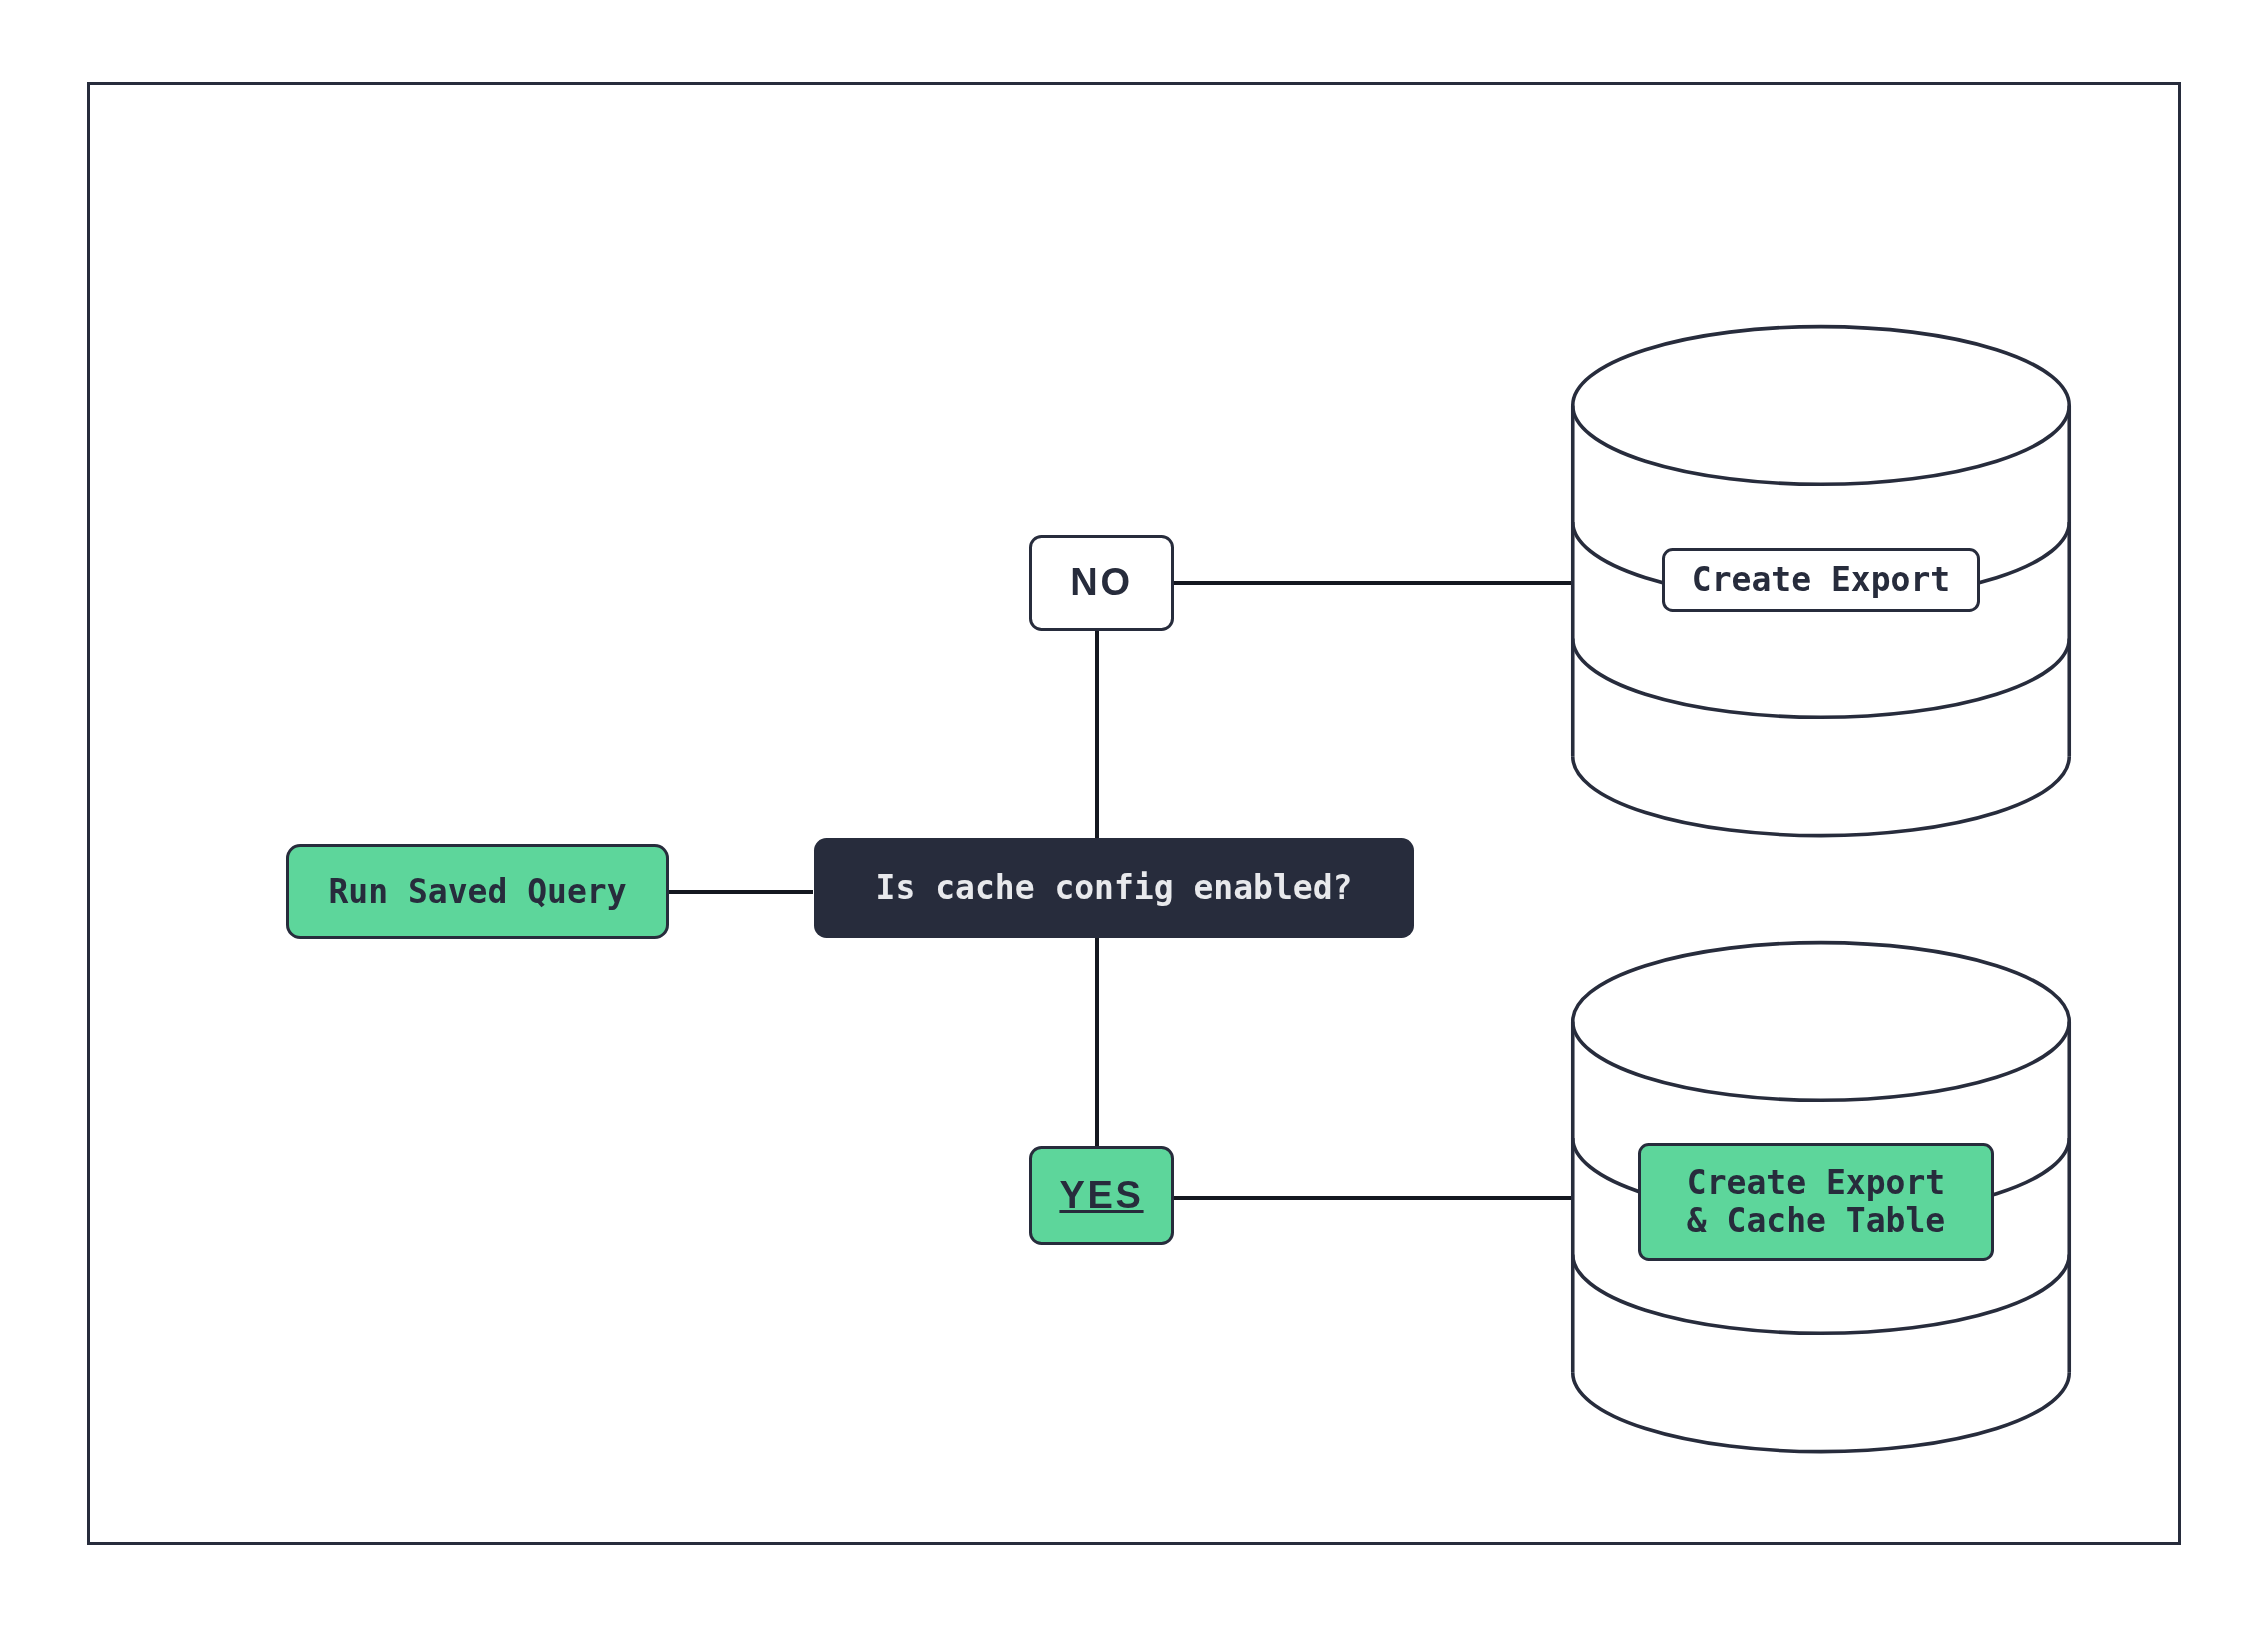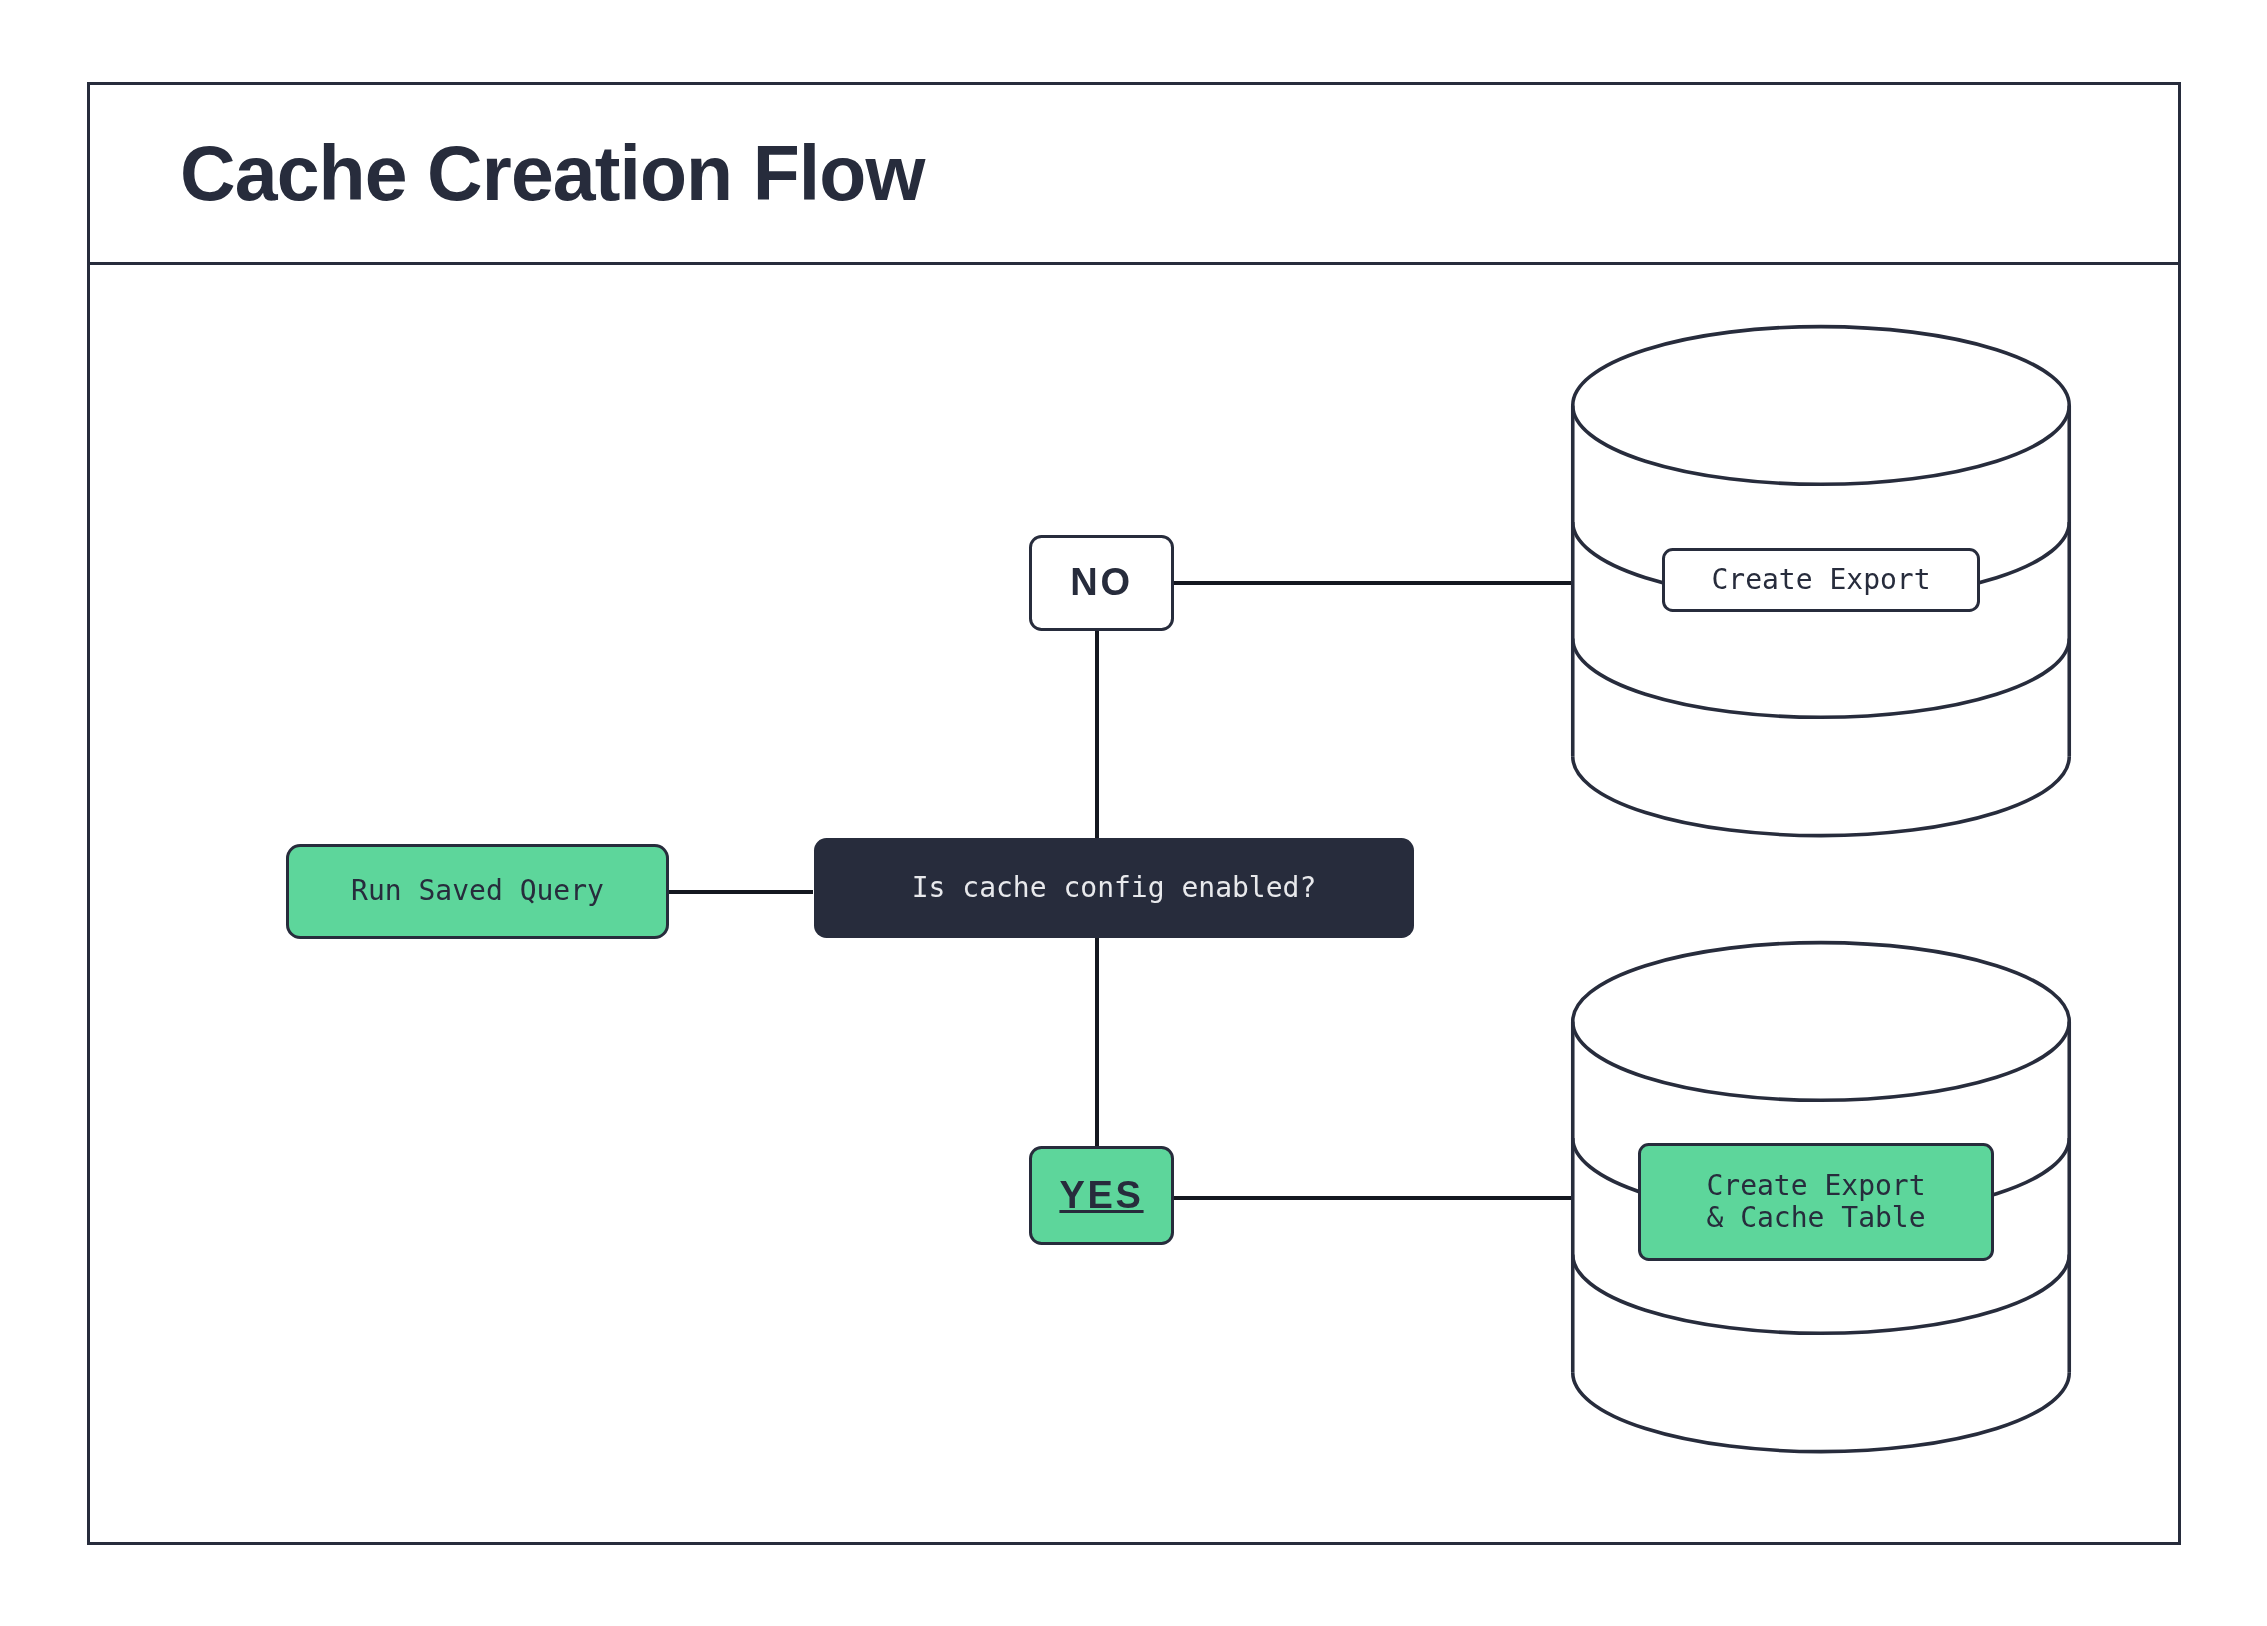--- a/index.html
+++ b/index.html
@@ -24,22 +24,22 @@
     border-bottom:3.6px solid var(--dark);
     display:flex;align-items:center;padding-left:90px;
   }
   .titlebar h1{
     font-family:"Liberation Sans", sans-serif;font-weight:700;
     font-size:77px;letter-spacing:-0.9px;color:var(--dark);
   }
   .flow{position:absolute;left:0;top:0;width:100%;height:100%;}
   .node{
     position:absolute;display:flex;align-items:center;justify-content:center;
-    text-align:center;font-size:28px;line-height:1.15;color:var(--dark);
-    background:var(--bg);border:3.6px solid var(--dark);border-radius:14.3px;
+    text-align:center;font-size:33px;line-height:1.15;color:var(--dark);
+    background:var(--bg);border:3.6px solid var(--dark);border-radius:14.3px;font-weight:bold;
   }
   .node.green{background:var(--green);}
   .node.dark{background:var(--dark);color:var(--light-text);border:none;border-radius:12.5px;}
   .node.tag{
     font-family:"Liberation Sans", sans-serif;font-weight:700;
     font-size:38px;letter-spacing:2.7px;border-radius:12.5px;
   }
   .node.label{border-radius:10.7px;border-width:3.6px;}
   .connector{position:absolute;background:var(--line);}
   .cyl{position:absolute;}
@@ -59,23 +59,20 @@
   #conn-no-decision   {left:1005px;top:546px;  width:3.6px;  height:207px;}
   #conn-decision-yes  {left:1005px;top:853px;  width:3.6px;  height:208px;}
   #conn-no-db         {left:1084px;top:496px;  width:398px;height:3.6px;}
   #conn-yes-db        {left:1084px;top:1111px; width:398px;height:3.6px;}
 </style>
 </head>
 <body>
 
 <div class="frame">
 
-  <div class="titlebar">
-    <h1>Cache Creation Flow</h1>
-  </div>
 
   <div class="flow">
 
     <div class="connector" id="conn-start-decision"></div>
     <div class="connector" id="conn-no-decision"></div>
     <div class="connector" id="conn-decision-yes"></div>
     <div class="connector" id="conn-no-db"></div>
     <div class="connector" id="conn-yes-db"></div>
 
     <svg class="cyl" id="cyl-top" viewBox="0 0 560 578">

